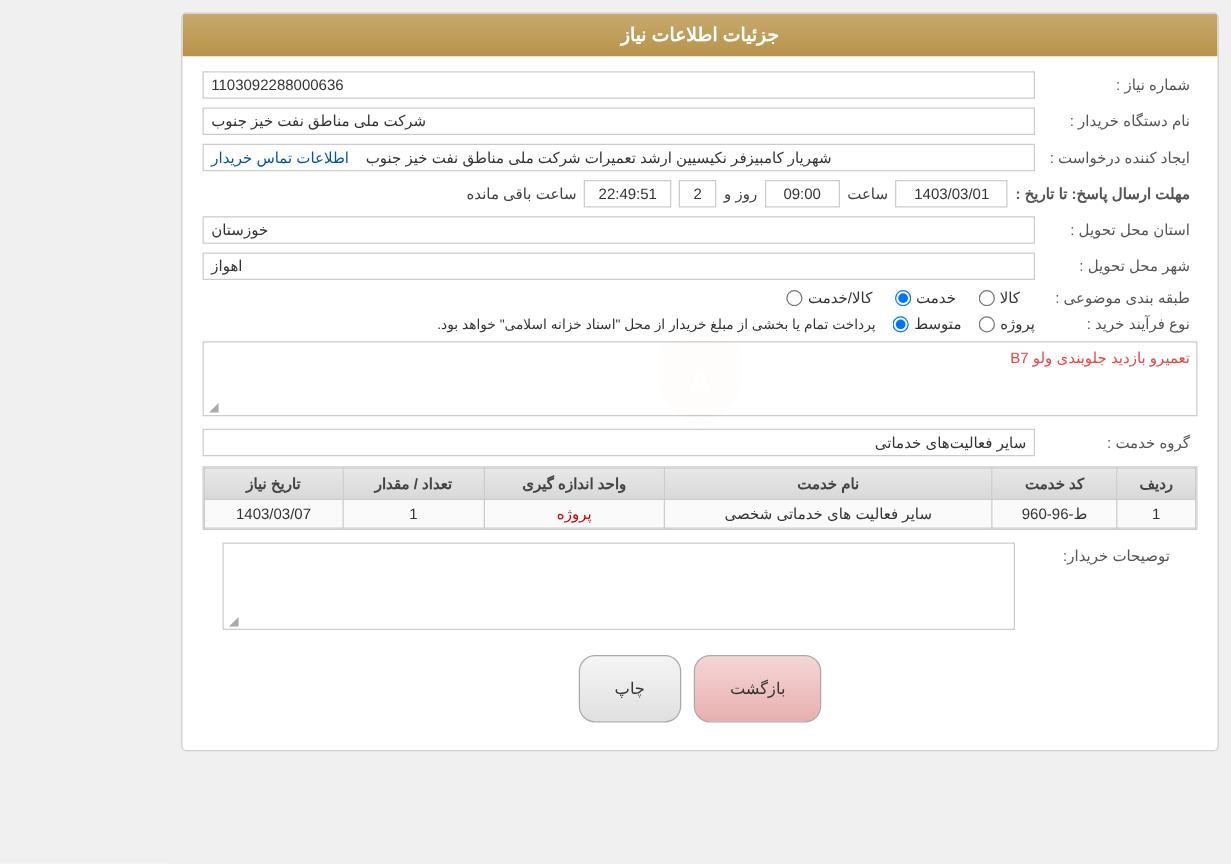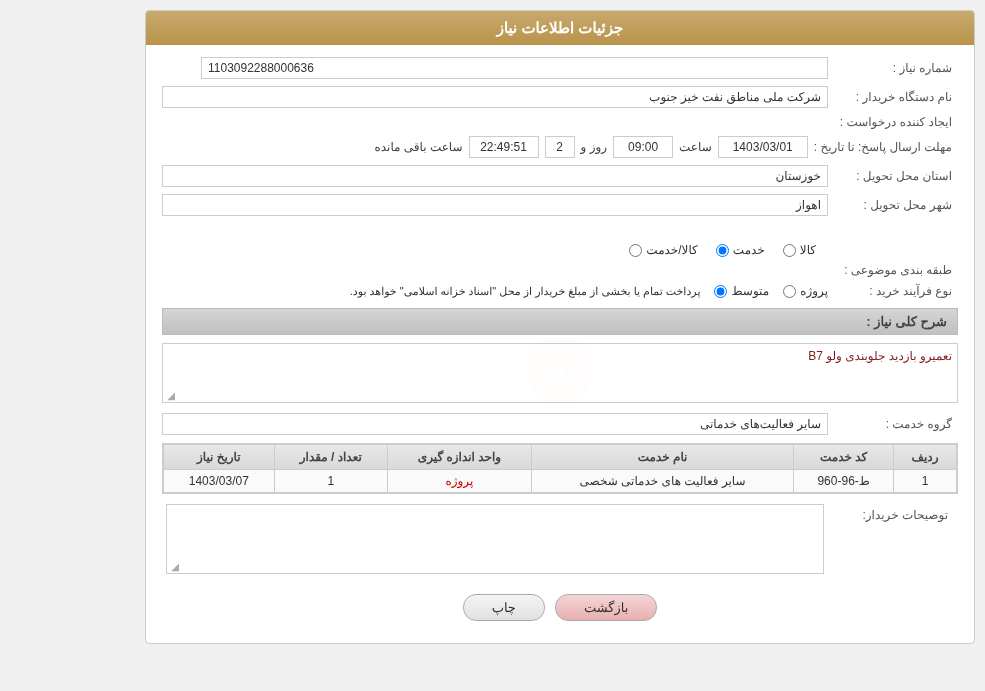--- a/index.html
+++ b/index.html
@@ -47,36 +47,36 @@
       font-size: 12px;
     }
     .info-value {
       flex: 1;
       background: #fff;
       border: 1px solid #ccc;
       padding: 3px 6px;
       font-size: 12px;
       color: #333;
       min-height: 22px;
-      text-align: right;
+      text-align: left;
     }
     .info-value.ltr-value {
       direction: ltr;
       text-align: left;
-      margin-left: 39px;
     }
     .date-row {
       display: flex;
       align-items: center;
       gap: 6px;
       margin-bottom: 7px;
       direction: rtl;
     }
     .date-row .info-label {
       min-width: 130px;
+      font-weight: bold;
     }
     .date-input {
       background: #fff;
       border: 1px solid #ccc;
       padding: 3px 6px;
       font-size: 12px;
       color: #333;
       min-height: 22px;
       text-align: center;
       direction: ltr;
@@ -93,21 +93,20 @@
     }
     .radio-row {
       display: flex;
       align-items: center;
       margin-bottom: 7px;
       direction: rtl;
       gap: 12px;
     }
     .radio-row .info-label {
       min-width: 130px;
-      margin-top: 40px;
     }
     .radio-group {
       display: flex;
       gap: 18px;
       align-items: center;
     }
     .radio-item {
       display: flex;
       align-items: center;
       gap: 4px;
@@ -155,21 +154,21 @@
       top: 50%;
       transform: translate(-50%, -50%);
       opacity: 0.15;
       pointer-events: none;
     }
     .desc-text {
       position: relative;
       z-index: 2;
       padding: 5px;
       font-size: 12px;
-      color: #7f1d1d;
+      color: #ef4444;
     }
     .service-label-row {
       display: flex;
       align-items: center;
       margin-bottom: 8px;
       direction: rtl;
     }
     .service-label-row .info-label {
       min-width: 130px;
     }
@@ -212,21 +211,21 @@
     table tbody tr:nth-child(odd) {
       background: #fafafa;
     }
     .td-link {
       color: #c00;
       text-decoration: none;
     }
     .buyer-desc-section {
       display: flex;
       align-items: flex-start;
-      margin: 10px 4px;
+      margin: 10px 16px;
       direction: rtl;
     }
     .buyer-desc-label {
       min-width: 130px;
       font-size: 12px;
       color: #555;
       padding-right: 6px;
       padding-top: 4px;
       text-align: right;
     }
@@ -247,26 +246,26 @@
       color: #aaa;
       font-size: 10px;
     }
     .buttons-row {
       display: flex;
       justify-content: center;
       gap: 10px;
       padding: 10px 0;
     }
     .btn {
-      padding: 5px 28px;
+      padding: 18px 28px;
       font-size: 13px;
       border: 1px solid #aaa;
       border-radius: 13px;
       cursor: pointer;
-      font-family: Liberation Sans, sans-serif;
+      font-family: Liberation Serif, serif;
     }
     .btn-print {
       background: linear-gradient(to bottom, #f5f5f5, #e0e0e0);
       color: #333;
     }
     .btn-back {
       background: linear-gradient(to bottom, #f5d5d5, #e8b0b0);
       color: #333;
     }
     .contact-link {
@@ -298,20 +297,25 @@
         <div class="info-value ltr-value">1103092288000636</div>
       </div>
 
       <div class="info-row">
         <span class="info-label">نام دستگاه خریدار :</span>
         <div class="info-value">شرکت ملی مناطق نفت خیز جنوب</div>
       </div>
 
       <div class="info-row">
         <span class="info-label">ایجاد کننده درخواست :</span>
+        <div class="info-value">
+          <span>شهریار کامبیزفر نکیسیین ارشد تعمیرات شرکت ملی مناطق نفت خیز جنوب</span>
+          &nbsp;&nbsp;
+          <a class="contact-link">اطلاعات تماس خریدار</a>
+        </div>
       </div>
 
       <div class="date-row">
         <span class="info-label">مهلت ارسال پاسخ: تا تاریخ :</span>
         <div class="date-row-inner">
           <div class="date-input" style="min-width:90px;">1403/03/01</div>
           <span>ساعت</span>
           <div class="date-input" style="min-width:60px;">09:00</div>
           <span>روز و</span>
           <div class="date-input" style="min-width:30px;">2</div>
@@ -358,23 +362,20 @@
             </div>
             <div class="radio-item">
               <label>متوسط</label>
               <input type="radio" name="process" value="motavasset" checked="" style="">
             </div>
             <span style="font-size:11px; color:#333; flex:1;">پرداخت تمام یا بخشی از مبلغ خریدار از محل "اسناد خزانه اسلامی" خواهد بود.</span>
           </div>
         </div>
       </div>
 
-      <div class="section-header">
-        <span>شرح کلی نیاز :</span>
-      </div>
 
       <div class="watermark-area" style="margin-bottom:10px; min-height:60px;">
         <div class="watermark-logo">
           <svg width="100" height="100" viewBox="0 0 100 100" class="shield-watermark">
             <path d="M50 5 L90 20 L90 55 C90 75 70 90 50 97 C30 90 10 75 10 55 L10 20 Z" fill="#cc0000" stroke="#aa0000" stroke-width="2"></path>
             <text x="50" y="65" text-anchor="middle" font-size="30" fill="white" font-weight="bold">A</text>
           </svg>
         </div>
         <div class="desc-text">تعمیرو بازدید جلوبندی ولو B7</div>
         <div class="resize-handle">◢</div>

